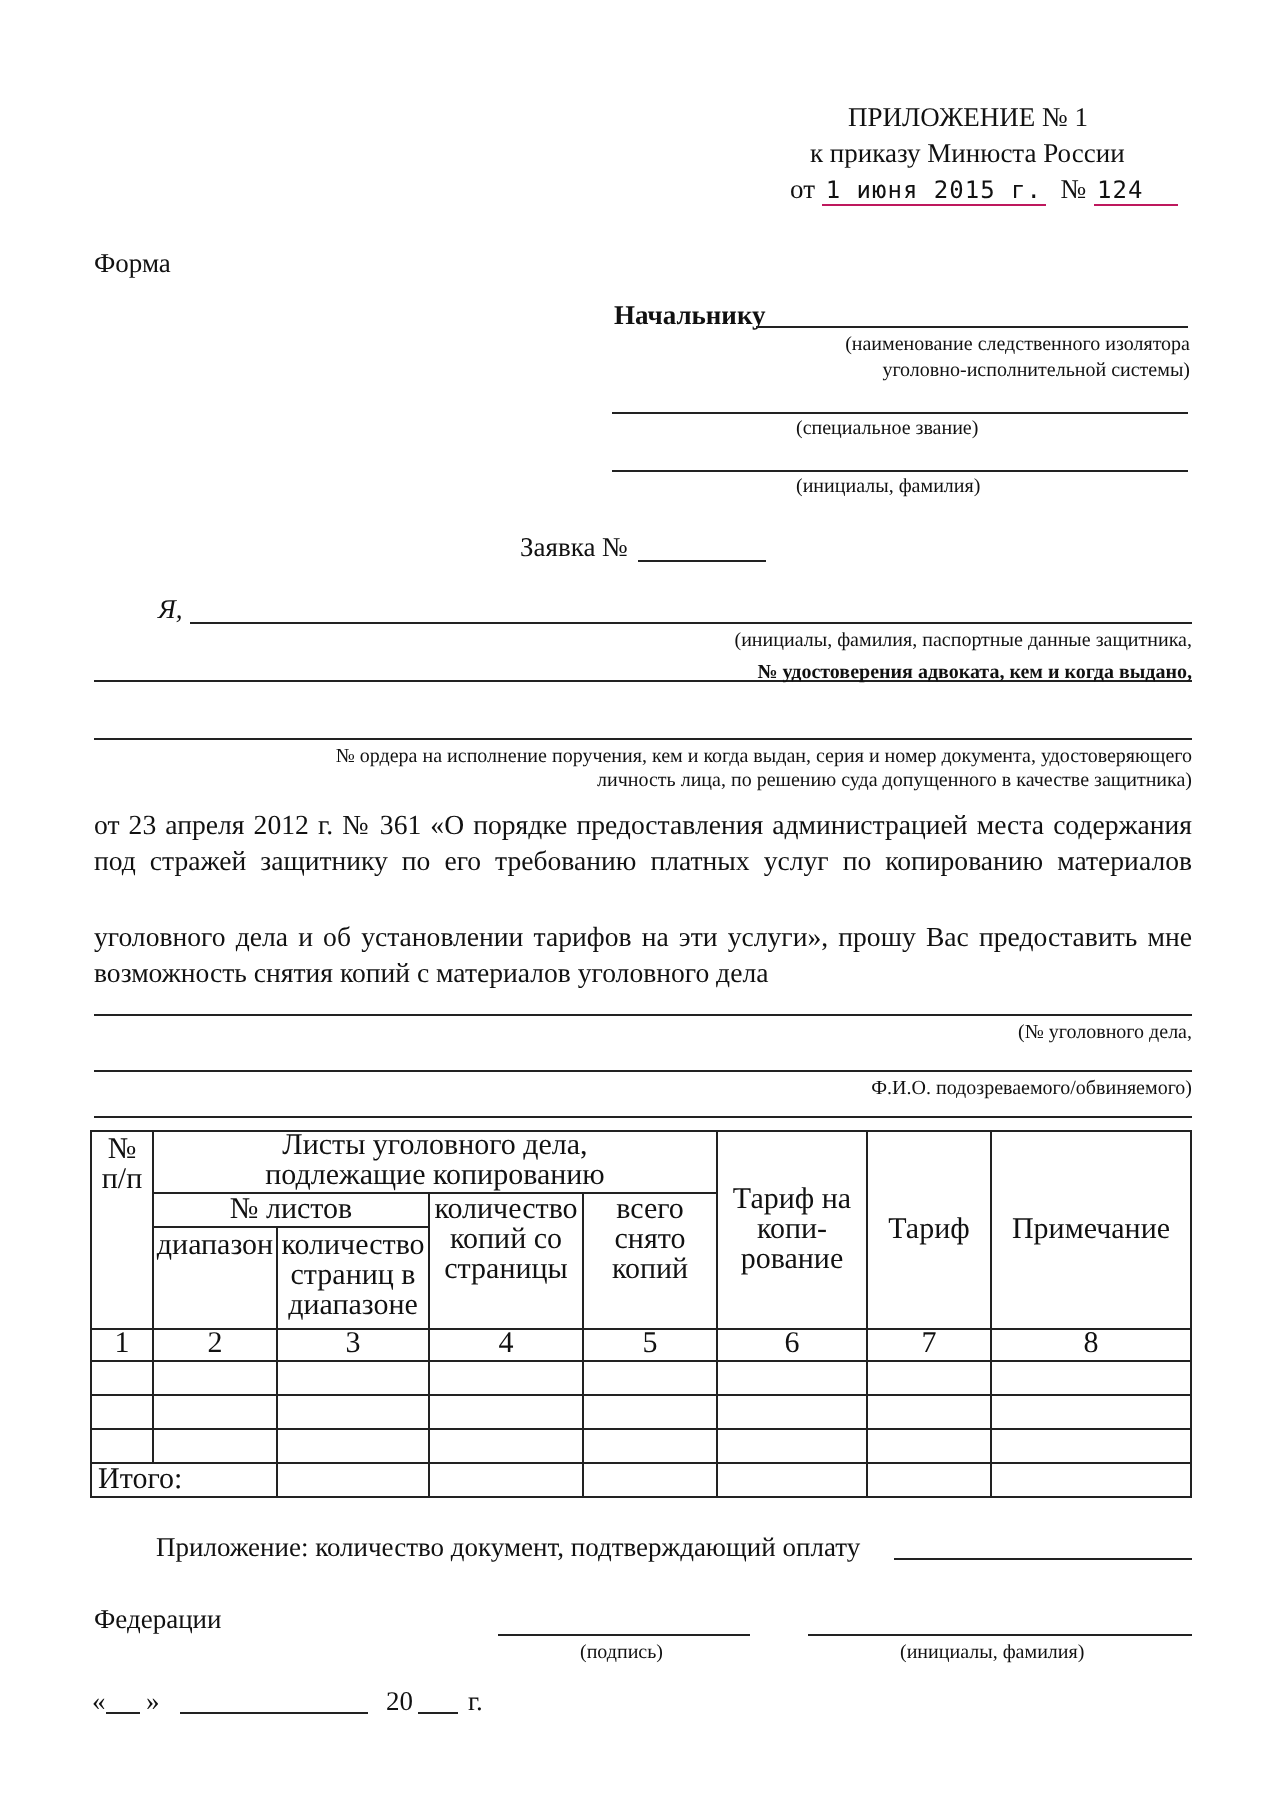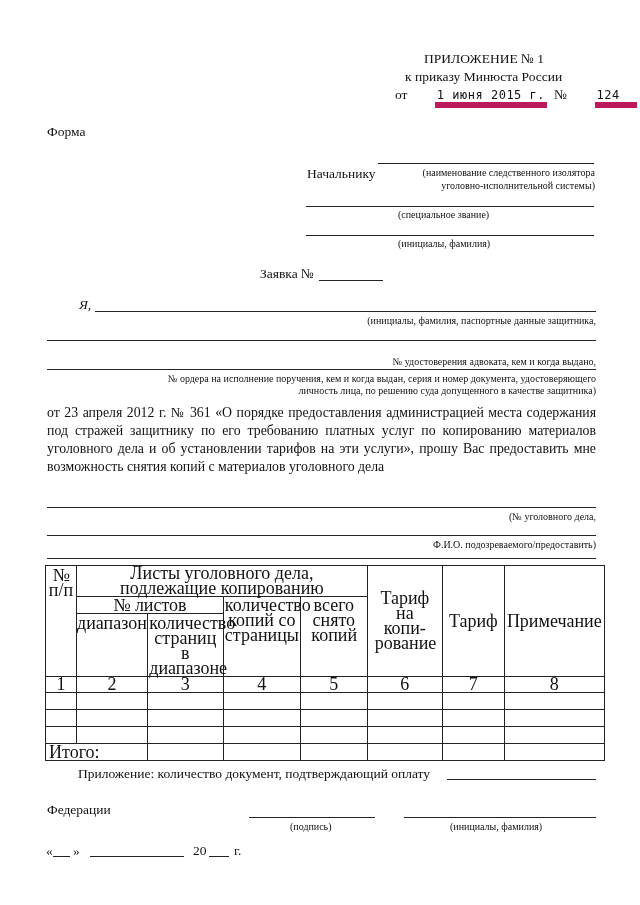--- a/index.html
+++ b/index.html
@@ -3,78 +3,78 @@
 <meta charset="utf-8">
 <style>
   html, body { margin:0; padding:0; background:#ffffff; }
   body { width:640px; height:905px; position:relative; overflow:hidden;
          font-family:"Liberation Serif", "DejaVu Serif", serif; color:#111; }
   .abs { position:absolute; white-space:nowrap; }
   .line { position:absolute; border-bottom:1px solid #222; height:0; }
   .small { font-size:10px; }
   .norm { font-size:13.5px; }
   .center { text-align:right; }
-  .ul { border-bottom:6px solid #be185d; display:inline-block; padding:0 2px; font-family:"DejaVu Sans Mono", monospace; font-size:12px; letter-spacing:0.5px;margin-left:24px; }
+  .ul { border-bottom:1px solid #be185d; display:inline-block; padding:0 2px; font-family:"DejaVu Sans Mono", monospace; font-size:12px; letter-spacing:0.5px; }
 
   .para { position:absolute; left:47px; top:404px; width:549px; font-size:13.8px; line-height:18px; text-align:justify; white-space:normal; }
 
-  table.grid { position:absolute; left:45px; top:565px; border-collapse:collapse; font-size:18px; }
+  table.grid { position:absolute; left:45px; top:565px; border-collapse:collapse; font-size:15px; }
   table.grid td { border:1px solid #222; padding:0; text-align:center; vertical-align:middle; line-height:15px; }
   table.grid td.l { text-align:left; padding-left:3px; }
 </style>
 </head>
 <body>
 
 <div class="abs norm" style="left:424px; top:51px;">ПРИЛОЖЕНИЕ № 1</div>
 <div class="abs norm" style="left:405px; top:69px;">к приказу Минюста России</div>
 <div class="abs norm" style="left:395px; top:87px;">
   <span>от</span>
   <span class="ul" style="width:108px;">1 июня 2015 г.</span>
   <span style="margin-left:4px;">№</span>
   <span class="ul" style="width:38px;">124</span>
 </div>
 
 <div class="abs norm" style="left:47px; top:124px;">Форма</div>
 
-<div class="abs norm" style="left:307px; top:166px;">Начальнику</div>
+<div class="abs norm" style="left:307px; top:150px;font-weight:bold;">Начальнику</div>
 <div class="line" style="left:378px; top:163px; width:216px;"></div>
 <div class="abs small center" style="left:375px; top:167px; width:220px;">(наименование следственного изолятора</div>
 <div class="abs small center" style="left:375px; top:180px; width:220px;">уголовно-исполнительной системы)</div>
 
 <div class="line" style="left:306px; top:206px; width:288px;"></div>
 <div class="abs small" style="left:398px; top:209px;">(специальное звание)</div>
 
 <div class="line" style="left:306px; top:235px; width:288px;"></div>
 <div class="abs small" style="left:398px; top:238px;">(инициалы, фамилия)</div>
 
 <div class="abs norm" style="left:260px; top:266px;">Заявка №</div>
 <div class="line" style="left:319px; top:280px; width:64px;"></div>
 
 <div class="abs norm" style="left:79px; top:297px; font-style:italic;">Я,</div>
 <div class="line" style="left:95px; top:311px; width:501px;"></div>
 <div class="abs small center" style="left:47px; top:315px; width:549px;">(инициалы, фамилия, паспортные данные защитника,</div>
 
 <div class="line" style="left:47px; top:340px; width:549px;"></div>
-<div class="abs small center" style="left:47px; top:356px; width:549px;">№ удостоверения адвоката, кем и когда выдано,</div>
+<div class="abs small center" style="left:47px; top:331px; width:549px;font-weight:bold;">№ удостоверения адвоката, кем и когда выдано,</div>
 
 <div class="line" style="left:47px; top:369px; width:549px;"></div>
 <div class="abs small center" style="left:47px; top:373px; width:549px;">№ ордера на исполнение поручения, кем и когда выдан, серия и номер документа, удостоверяющего</div>
 <div class="abs small center" style="left:47px; top:385px; width:549px;">личность лица, по решению суда допущенного в качестве защитника)</div>
 
 <div class="para">
   <div style="text-align:justify; text-align-last:justify;">от 23 апреля 2012 г. № 361 «О порядке предоставления администрацией места содержания</div>
   <div style="text-align:justify; text-align-last:justify;">под стражей защитнику по его требованию платных услуг по копированию материалов</div>
-  <div style="text-align:justify; text-align-last:justify;">уголовного дела и об установлении тарифов на эти услуги», прошу Вас предоставить мне</div>
+  <div style="text-align:justify; text-align-last:justify;margin-top:20px;">уголовного дела и об установлении тарифов на эти услуги», прошу Вас предоставить мне</div>
   <div style="text-align:left;">возможность снятия копий с материалов уголовного дела</div>
 </div>
 
 <div class="line" style="left:47px; top:507px; width:549px;"></div>
 <div class="abs small center" style="left:47px; top:511px; width:549px;">(№ уголовного дела,</div>
 <div class="line" style="left:47px; top:535px; width:549px;"></div>
-<div class="abs small center" style="left:47px; top:539px; width:549px;">Ф.И.О. подозреваемого/предоставить)</div>
+<div class="abs small center" style="left:47px; top:539px; width:549px;">Ф.И.О. подозреваемого/обвиняемого)</div>
 <div class="line" style="left:47px; top:558px; width:549px;"></div>
 
 <table class="grid">
   <colgroup>
     <col style="width:31px">
       <col style="width:62px">
       <col style="width:76px">
       <col style="width:77px">
     <col style="width:67px">
       <col style="width:75px">

